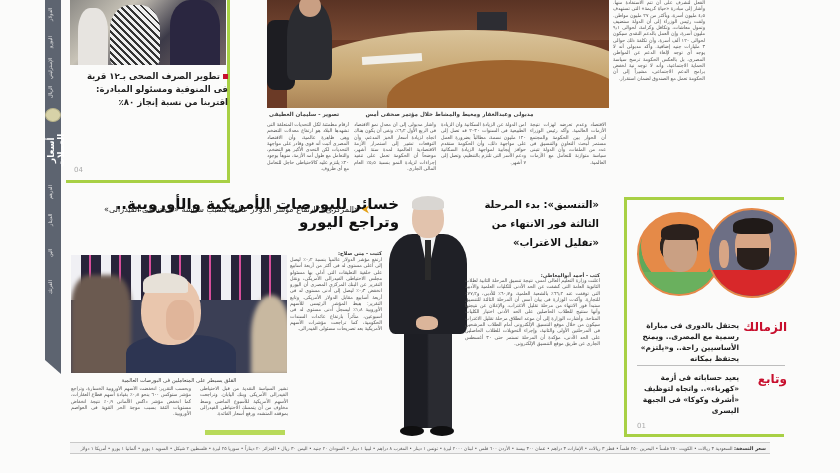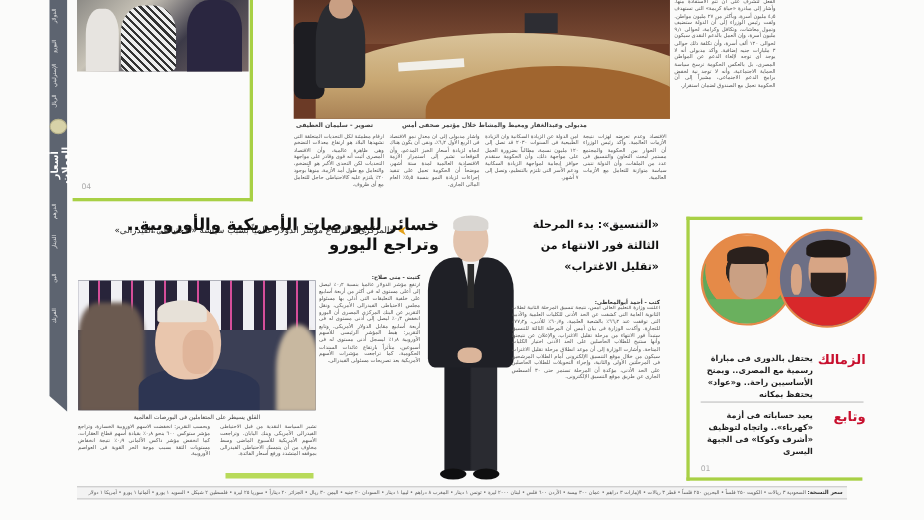--- a/index.html
+++ b/index.html
@@ -128,20 +128,21 @@
   <div class="ribbon-item" style="top:238px;height:30px;">الين</div>
   <div class="ribbon-item" style="top:272px;height:30px;">الفرنك</div>
 
   <div class="health-box">
     <div class="health-photo">
       <div class="person0"></div>
       <div class="person1"></div>
       <div class="person2"></div>
     </div>
     <div class="bullet-list">
+      <div class="bullet"><span class="sq"></span><span>تطوير الصرف الصحى بـ١٢ قرية فى المنوفية ومسئولو المبادرة: اقتربنا من نسبة إنجاز ٨٠٪</span></div>
     </div>
     <div class="page-ref-small">04</div>
   </div>
 
   <div class="meeting-photo">
     <div class="wall"></div>
     <div class="table"></div>
     <div class="table-in"></div>
     <div class="chair"></div>
     <div class="man"></div>
@@ -200,21 +201,21 @@
     </div>
     <div class="player2">
       <div class="shirt"></div>
       <div class="face"></div>
       <div class="hair"></div>
       <div class="beard"></div>
       <div class="finger"></div>
     </div>
     <div class="club-row zamalek">
       <span class="club-name">الزمالك</span>
-      <span class="club-text">يحتفل بالدورى فى مباراة رسمية مع المصرى.. ويمنح الأساسيين راحة.. و«عواد» يحتفظ بمكانه</span>
+      <span class="club-text">يحتفل بالدورى فى مباراة رسمية مع المصرى.. ويمنح الأساسيين راحة.. و«يلتزم» يحتفظ بمكانه</span>
     </div>
     <div class="club-divider"></div>
     <div class="club-row ahly">
       <span class="club-name">وتابع</span>
       <span class="club-text">يعيد حساباته فى أزمة «كهرباء».. واتجاه لتوظيف «أشرف وكوكا» فى الجبهة اليسرى</span>
     </div>
     <div class="sports-pageref">01</div>
   </div>
 
   <div class="green-bar"></div>

